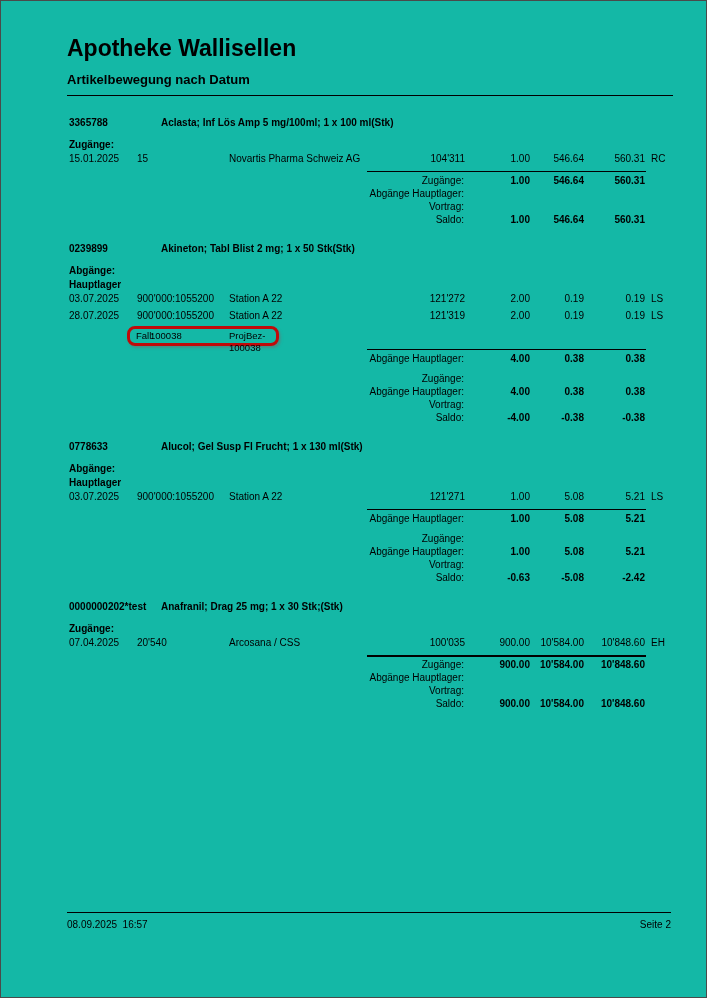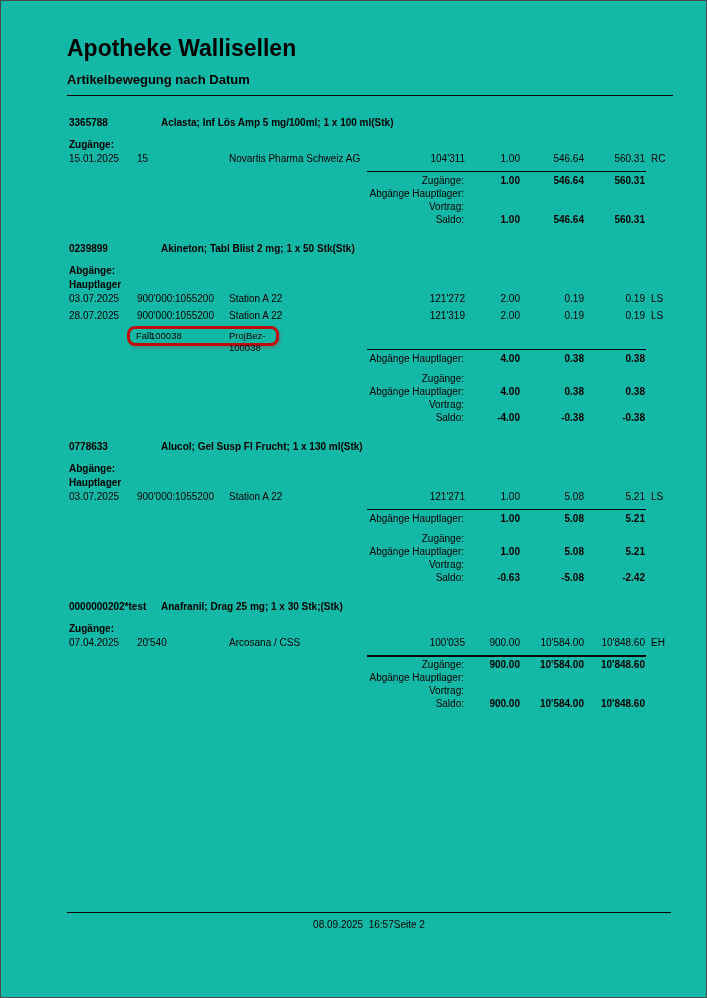--- a/index.html
+++ b/index.html
@@ -45,21 +45,21 @@
   .art-no { position: absolute; left: 2px; }
   .art-name { position: absolute; left: 94px; }
   .group-row { height: 14px; font-weight: bold; }
   .group-row span { position: absolute; left: 2px; }
   .movement { height: 17px; }
   .c-date { position: absolute; left: 2px; }
   .c-ref { position: absolute; left: 70px; }
   .c-party { position: absolute; left: 162px; }
   .num { white-space: nowrap; }
   .c-doc { position: absolute; right: 208px; text-align: right; }
-  .c-qty { position: absolute; right: 153px; text-align: right; }
+  .c-qty { position: absolute; right: 143px; text-align: right; }
   .c-v1 { position: absolute; right: 89px; text-align: right; }
   .c-v2 { position: absolute; right: 28px; text-align: right; }
   .c-code { position: absolute; left: 584px; }
   .rule { position: relative; height: 5px; }
   .rule-line { position: absolute; left: 300px; right: 27px; top: 1px; border-top: 1px solid #000; }
   .rule.thick .rule-line { border-top-width: 2px; }
   .summary { height: 13px; }
   .s-label { position: absolute; right: 209px; text-align: right; white-space: nowrap; }
   .summary .bold { font-weight: bold; }
   .vgap { height: 7px; }
@@ -80,21 +80,21 @@
   .fall-value { left: 20px; }
   .fall-projbez { left: 99px; }
   .footer {
     position: absolute;
     left: 66px;
     right: 35px;
     top: 911px;
     font-size: 10px;
   }
   .footer-rule { border-top: 1px solid #000; height: 0; }
-  .footer-row { display: flex; justify-content: center; margin-top: 6px; }
+  .footer-row { display: flex; justify-content: space-between; margin-top: 6px; }
   .footer-row span { white-space: pre; }
 </style>
 </head>
 <body>
 
 <div class="page">
   <div class="content">
     <div class="doc-title">Apotheke Wallisellen</div>
     <div class="doc-subtitle">Artikelbewegung nach Datum</div>
     <div class="header-rule"></div>

